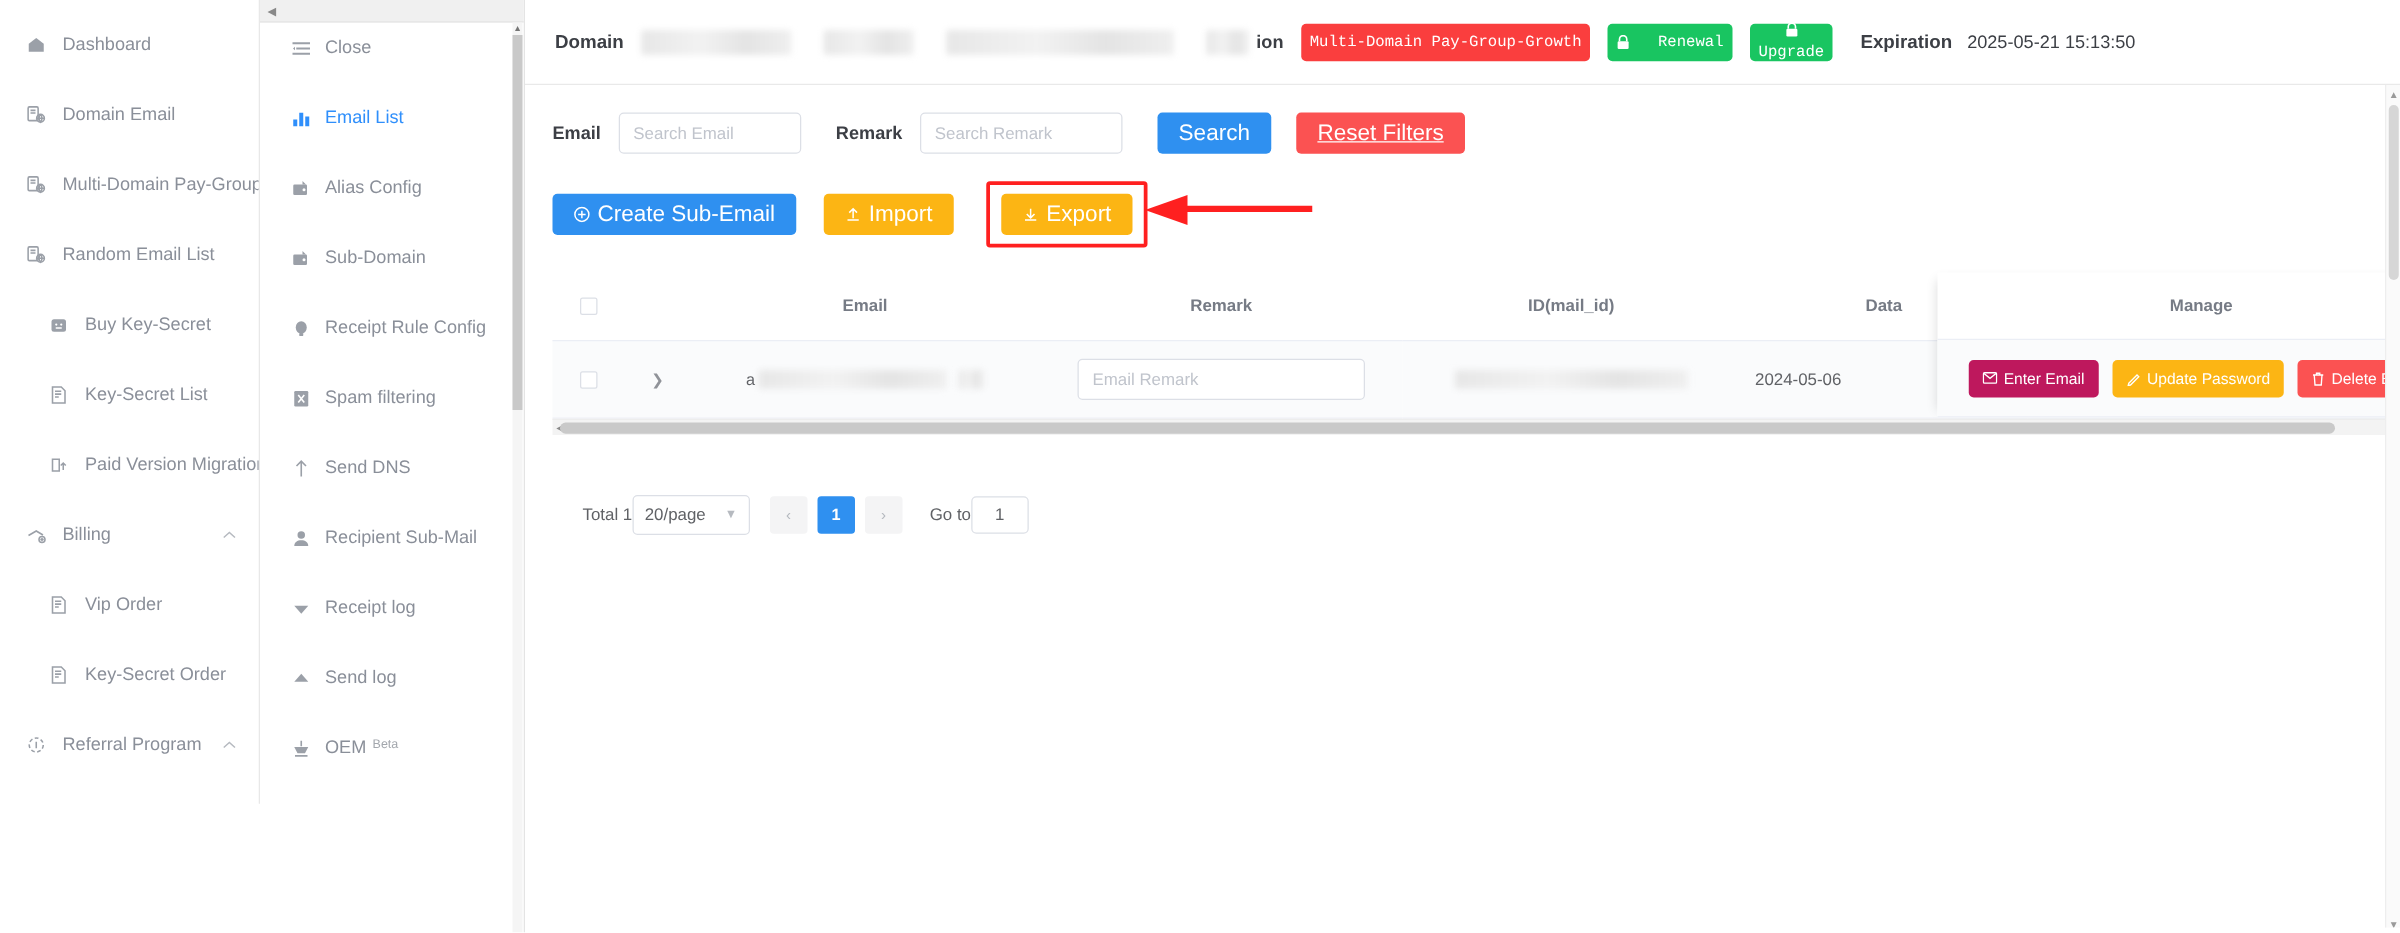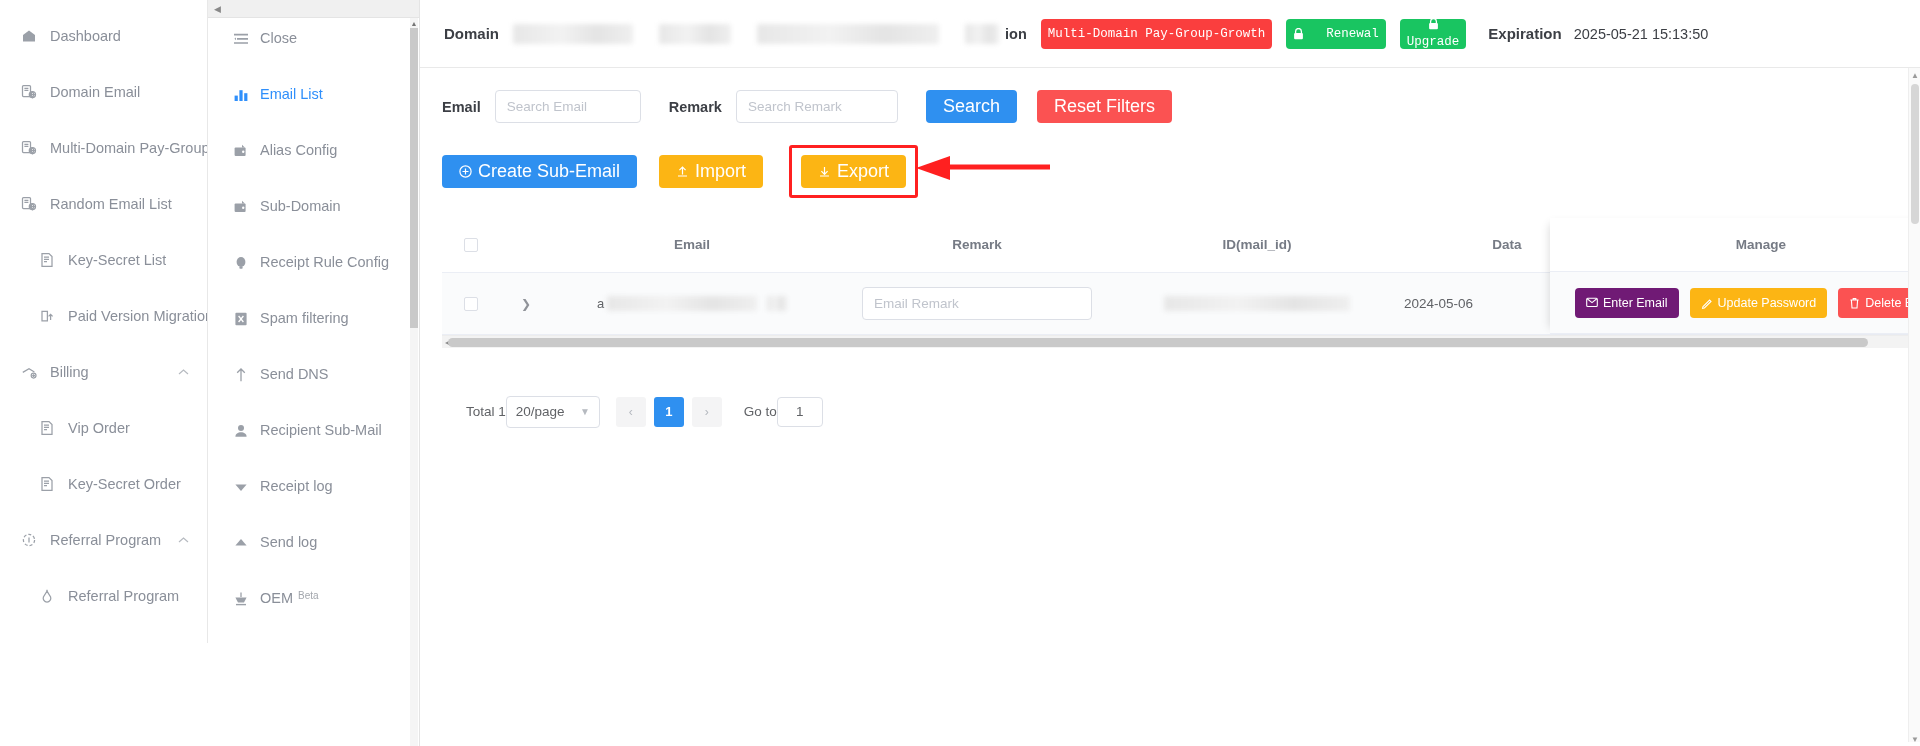--- a/index.html
+++ b/index.html
@@ -213,21 +213,21 @@
     padding: 0 17px;
     cursor: pointer;
     display: inline-flex;
     align-items: center;
     justify-content: center;
     gap: 6px;
     font-family: "Liberation Sans", sans-serif;
     white-space: nowrap;
   }
   .btn.blue { background: #2f90f0; }
-  .btn.red  { background: #fb5252; }
+  .btn.red  { background: #fb5252; text-decoration: underline; }
   .btn.amber{ background: #fcb514; }
 
   .actions { display: flex; align-items: center; gap: 22px; margin-bottom: 20px; position: relative; }
   .export-wrap {
     position: relative;
     border: 3px solid #ff2020;
     border-radius: 3px;
     padding: 7px 9px;
     margin-left: 4px;
   }
@@ -386,20 +386,31 @@
         <div class="nav-item">
           <span class="nav-ico">
             <svg width="16" height="16" viewBox="0 0 16 16">
               <rect x="1.5" y="1.5" width="8" height="11" rx="1" fill="none" stroke="currentColor" stroke-width="1.25"></rect>
               <path d="M3.4 4.3h4M3.4 6.4h4" fill="none" stroke="currentColor" stroke-width="1.25"></path>
               <circle cx="11.4" cy="10.6" r="3.1" fill="none" stroke="currentColor" stroke-width="1.25"></circle>
               <path d="M8.3 10.6h6.2M11.4 7.5c1.6 2 1.6 4.2 0 6.2-1.6-2-1.6-4.2 0-6.2" fill="none" stroke="currentColor" stroke-width="1.25"></path>
             </svg>
           </span>
           <span class="nav-label">Random Email List</span>
+        </div>
+        <div class="nav-item child">
+          <span class="nav-ico">
+            <svg width="16" height="16" viewBox="0 0 16 16">
+              <rect x="2.2" y="3.4" width="11.6" height="10" rx="2" fill="currentColor"></rect>
+              <circle cx="6" cy="7.6" r="0.9" fill="#fff"></circle>
+              <circle cx="10" cy="7.6" r="0.9" fill="#fff"></circle>
+              <path d="M5.6 10.4h4.8" stroke="#fff" stroke-width="1.1"></path>
+            </svg>
+          </span>
+          <span class="nav-label">Buy Key-Secret</span>
         </div>
         <div class="nav-item child">
           <span class="nav-ico">
             <svg width="16" height="16" viewBox="0 0 16 16">
               <path d="M3 1.6h7l3 3v9.8H3z" fill="none" stroke="currentColor" stroke-width="1.25"></path>
               <path d="M5 5h5M5 7.3h5M5 9.6h3" fill="none" stroke="currentColor" stroke-width="1.25"></path>
             </svg>
           </span>
           <span class="nav-label">Key-Secret List</span>
         </div>
@@ -710,21 +721,21 @@
                   <span>2024-05-06</span>
                 </td>
                 <td></td>
               </tr>
             </tbody>
           </table>
 
           <div class="manage-fixed">
             <div class="mh">Manage</div>
             <div class="mb">
-              <button class="mini-btn" style="background:#701a75;">
+              <button class="mini-btn" style="background:#be185d;">
                 <span>
                   <svg width="12" height="11" viewBox="0 0 12 11">
                       <rect x="0.7" y="1.2" width="10.6" height="8.3" rx="1" fill="none" stroke="#fff" stroke-width="1.1"></rect>
                       <path d="M1.2 1.8 6 5.6l4.8-3.8" fill="none" stroke="#fff" stroke-width="1.1"></path>
                     </svg>
                 </span>
                 <span>Enter Email</span>
               </button>
               <button class="mini-btn" style="background:#fcb514;">
                 <span>

